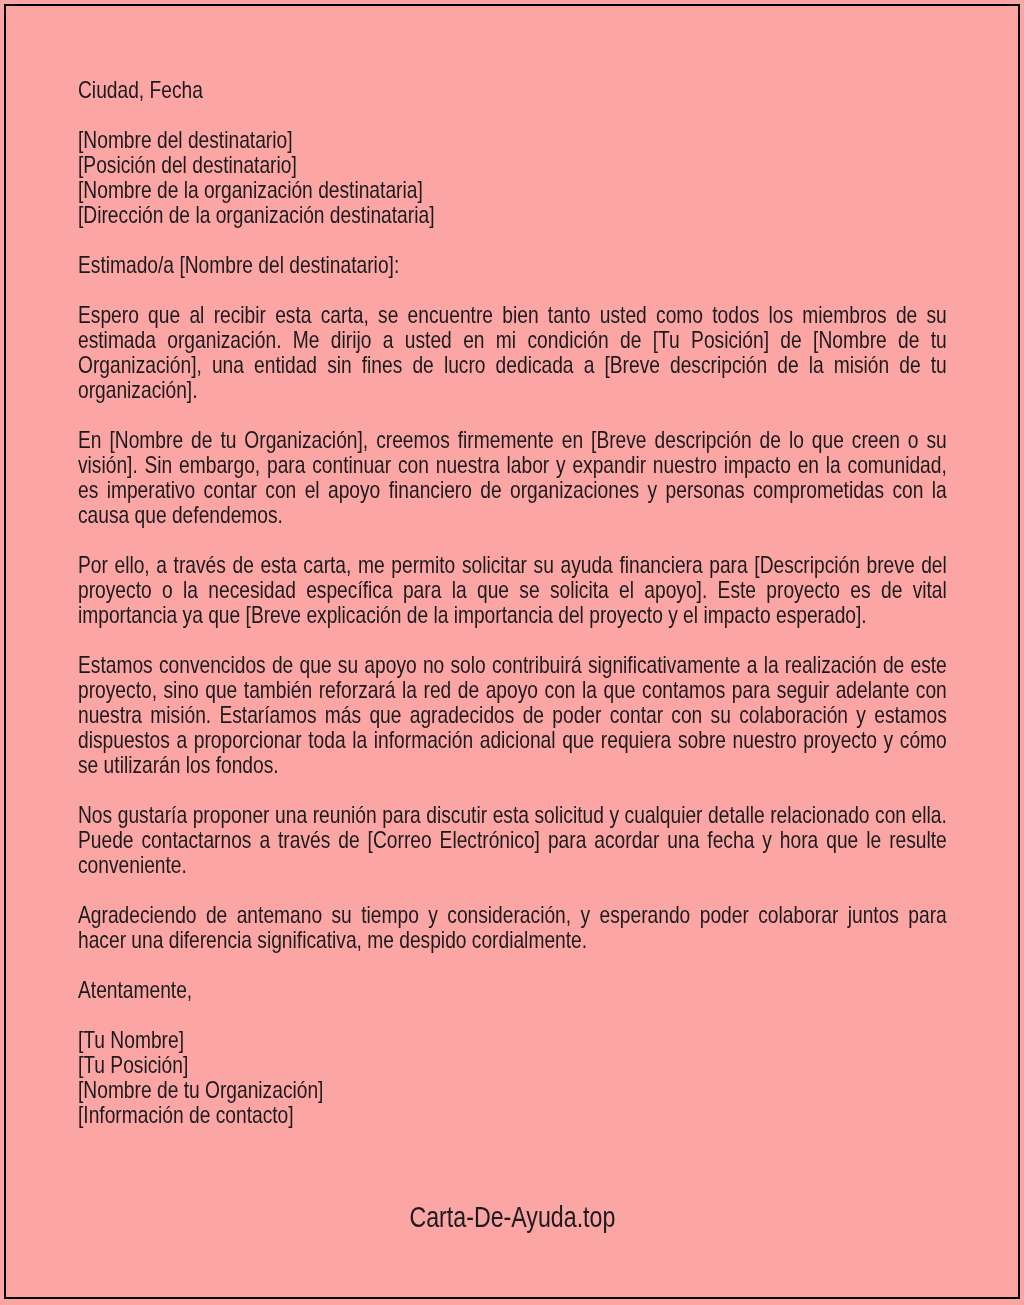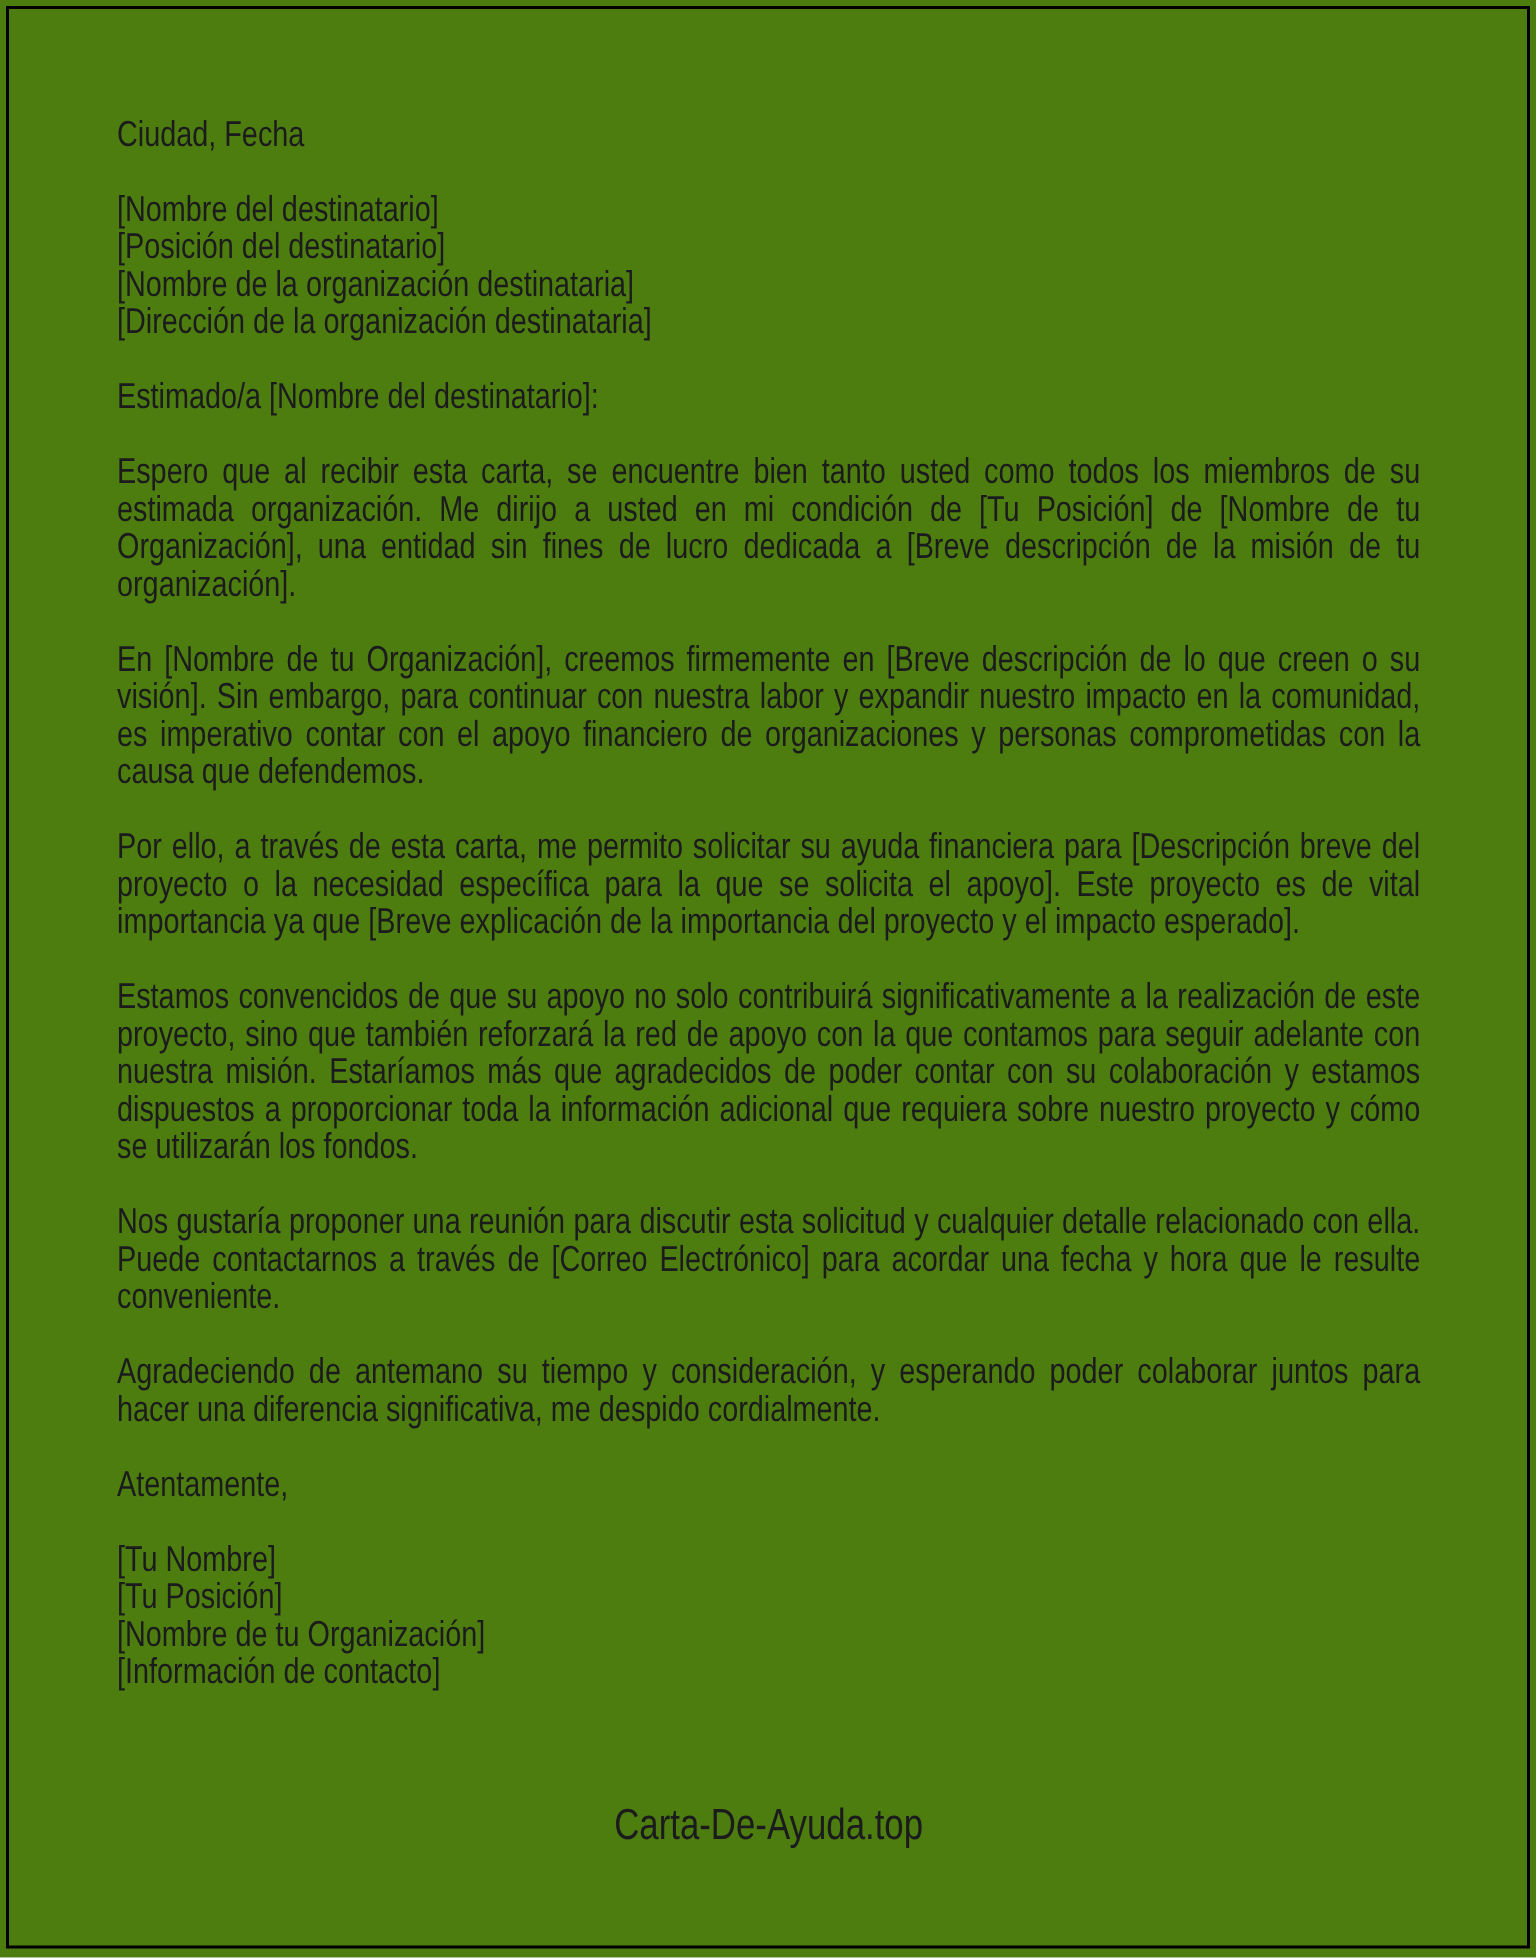--- a/index.html
+++ b/index.html
@@ -4,21 +4,21 @@
 <style>
   html, body {
     margin: 0;
     padding: 0;
     background: #ffffff;
   }
   .page {
     position: relative;
     width: 1024px;
     height: 1305px;
-    background: #4d7c0f;
+    background: #fca5a5;
     overflow: hidden;
     font-family: "Liberation Sans", "DejaVu Sans", sans-serif;
   }
   .frame {
     position: absolute;
     left: 4px;
     top: 4px;
     right: 4px;
     bottom: 6px;
     border: 2px solid #000000;

